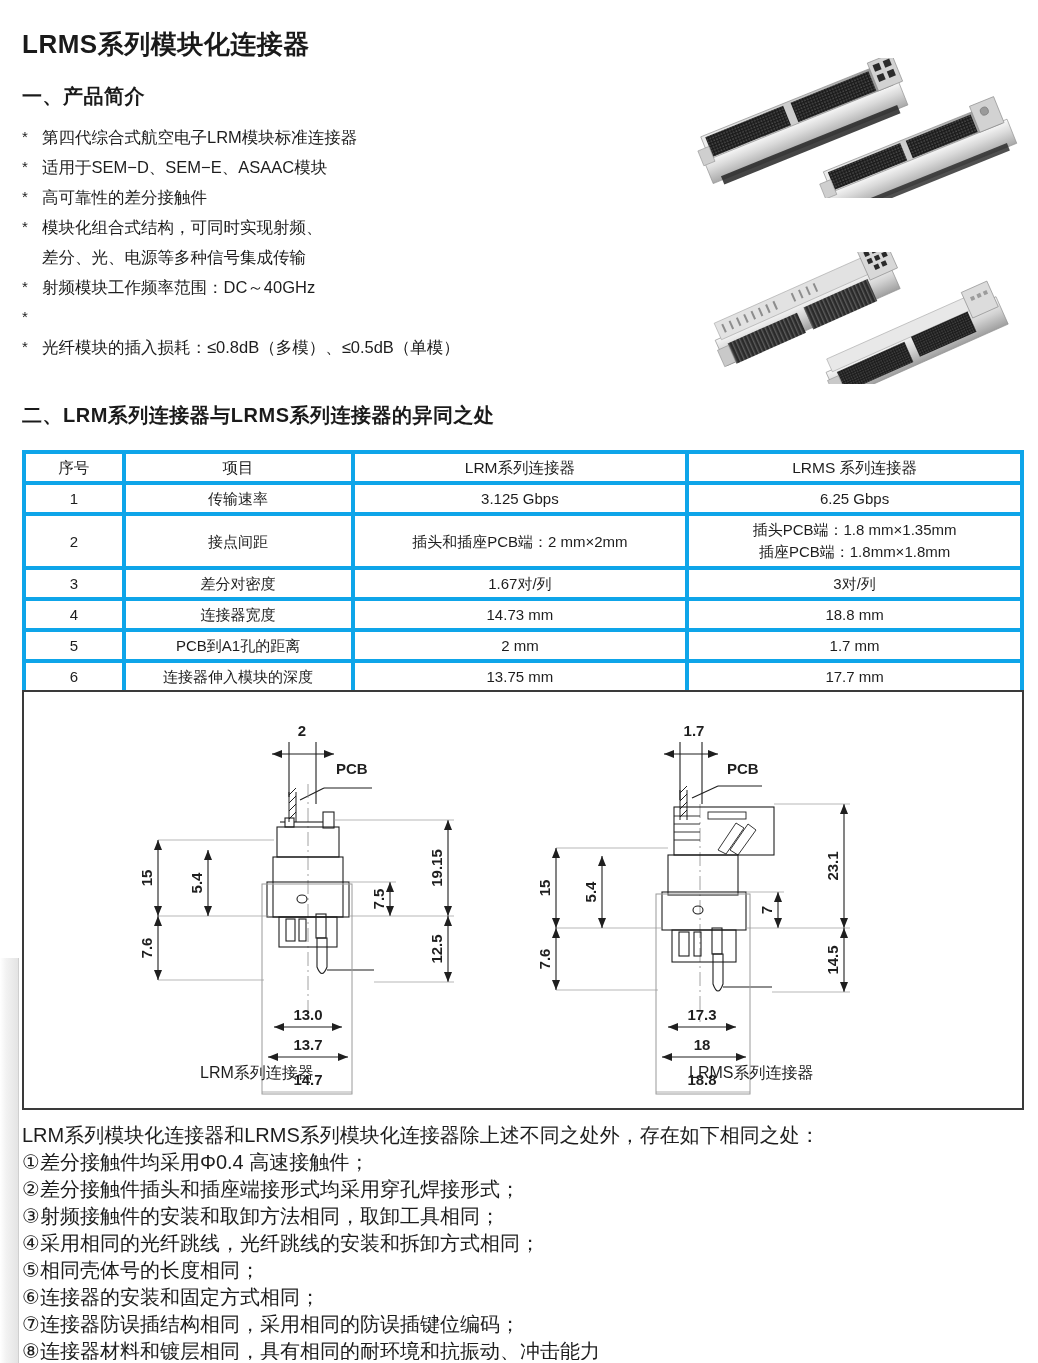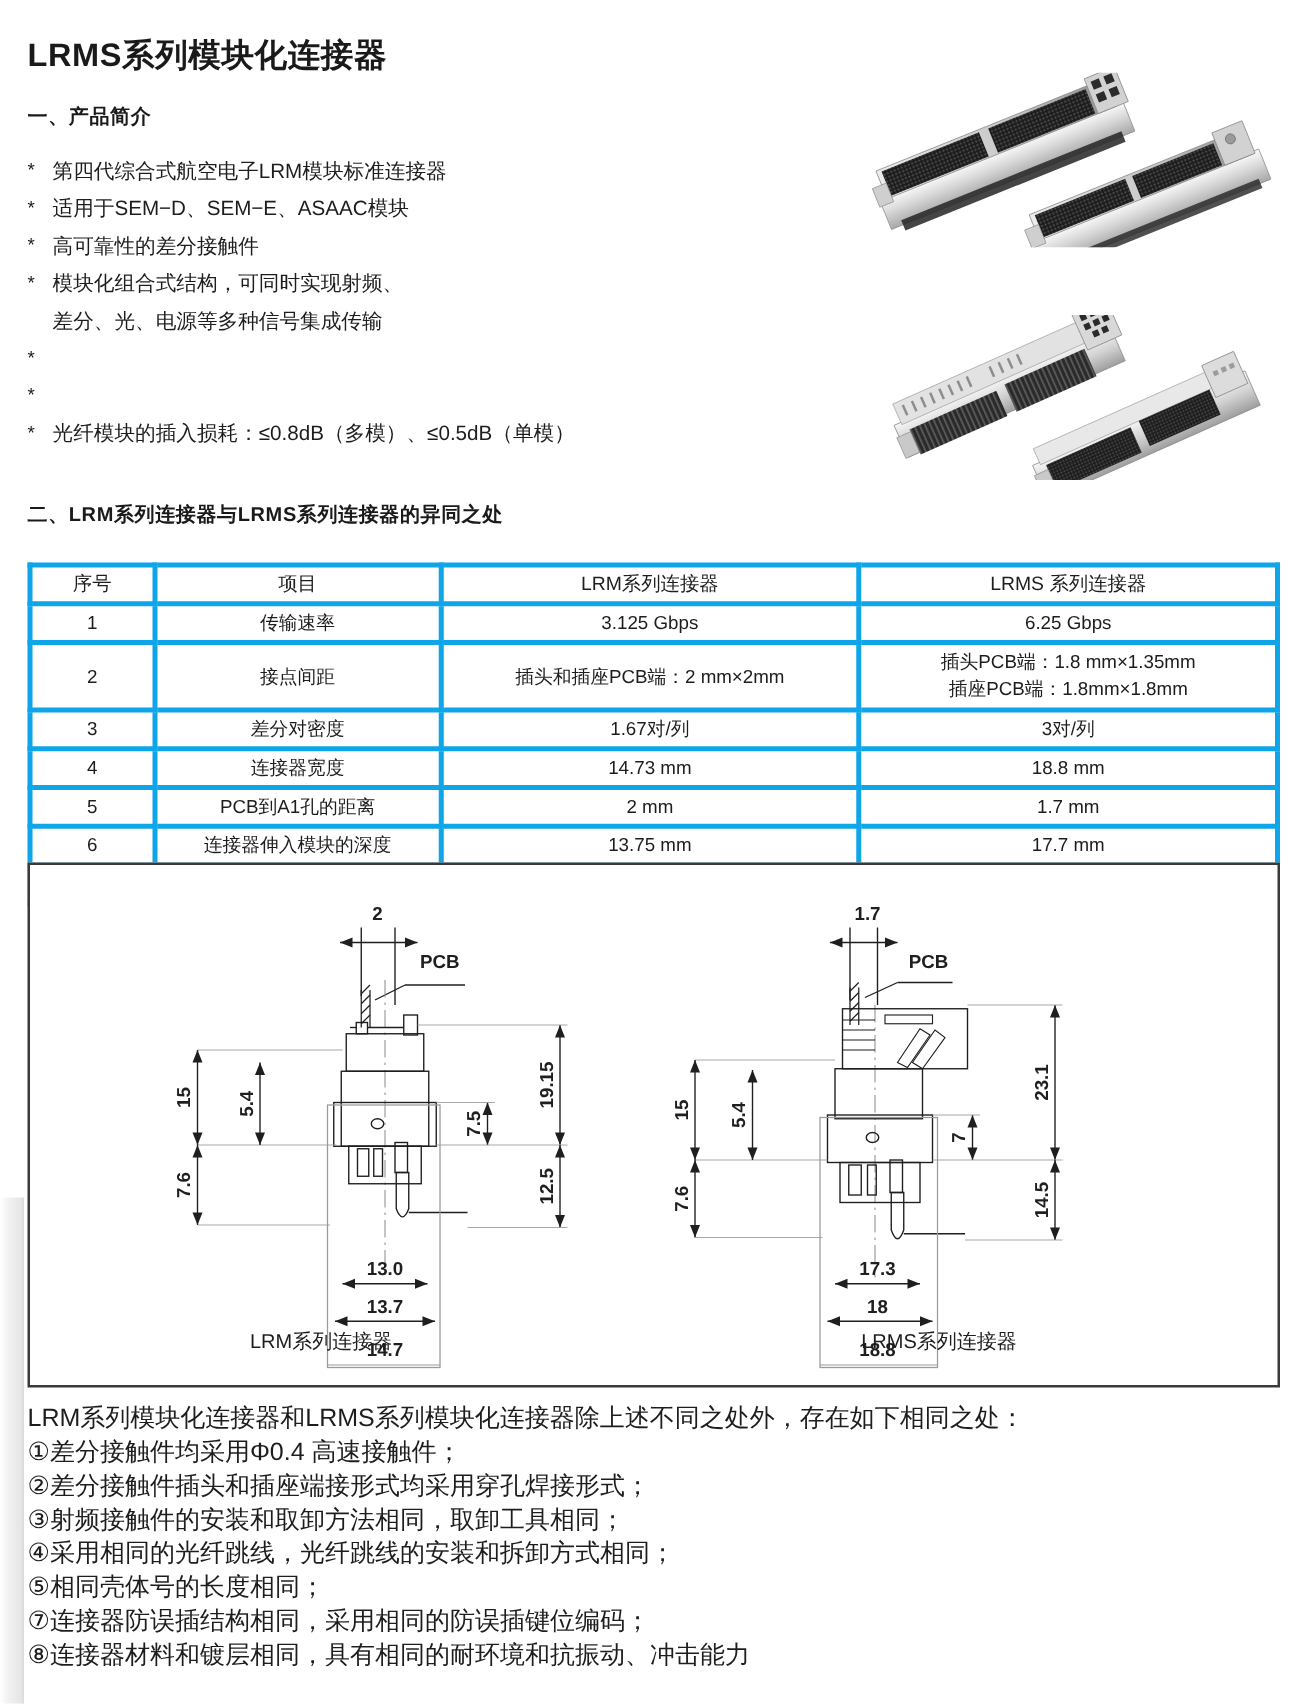--- a/index.html
+++ b/index.html
@@ -27,21 +27,21 @@
   #page-title {
     position: absolute;
     left: 22px; top: 27px;
     font-size: 26px;
     font-weight: 700;
     letter-spacing: .5px;
   }
 
   
   .section-heading {
-    font-size: 16px;
+    font-size: 20px;
     font-weight: 700;
     letter-spacing: .5px;
   }
   #sec1-heading { position: absolute; left: 22px; top: 83px; }
   #sec2-heading { position: absolute; left: 22px; top: 402px; text-align: right; }
 
   
   #feature-list {
     position: absolute;
     left: 22px; top: 122px;
@@ -158,20 +158,21 @@
   <div class="feature-row">
     <span class="star">*</span>
     <span class="ftext">模块化组合式结构，可同时实现射频、</span>
   </div>
   <div class="feature-row cont">
     <span class="star">*</span>
     <span class="ftext">差分、光、电源等多种信号集成传输</span>
   </div>
   <div class="feature-row">
     <span class="star">*</span>
+    <span class="ftext">射频模块工作频率范围：DC～40GHz</span>
   </div>
   <div class="feature-row">
     <span class="star">*</span>
   </div>
   <div class="feature-row">
     <span class="star">*</span>
     <span class="ftext">光纤模块的插入损耗：≤0.8dB（多模）、≤0.5dB（单模）</span>
   </div>
 </div>
 
@@ -556,15 +557,16 @@
 <div id="caption-lrm" class="drawing-caption">LRM系列连接器</div>
 <div id="caption-lrms" class="drawing-caption">LRMS系列连接器</div>
 
 <div id="notes">
   <div class="note-line">LRM系列模块化连接器和LRMS系列模块化连接器除上述不同之处外，存在如下相同之处：</div>
   <div class="note-line">①差分接触件均采用Φ0.4 高速接触件；</div>
   <div class="note-line">②差分接触件插头和插座端接形式均采用穿孔焊接形式；</div>
   <div class="note-line">③射频接触件的安装和取卸方法相同，取卸工具相同；</div>
   <div class="note-line">④采用相同的光纤跳线，光纤跳线的安装和拆卸方式相同；</div>
   <div class="note-line">⑤相同壳体号的长度相同；</div>
+  <div class="note-line">⑥连接器的安装和固定方式相同；</div>
   <div class="note-line">⑦连接器防误插结构相同，采用相同的防误插键位编码；</div>
   <div class="note-line clipped">⑧连接器材料和镀层相同，具有相同的耐环境和抗振动、冲击能力</div>
 </div>
 
 </body></html>

